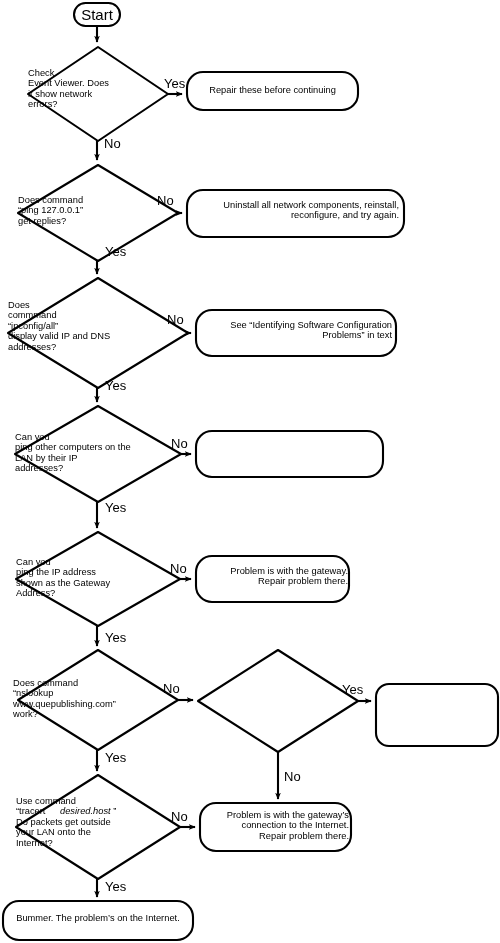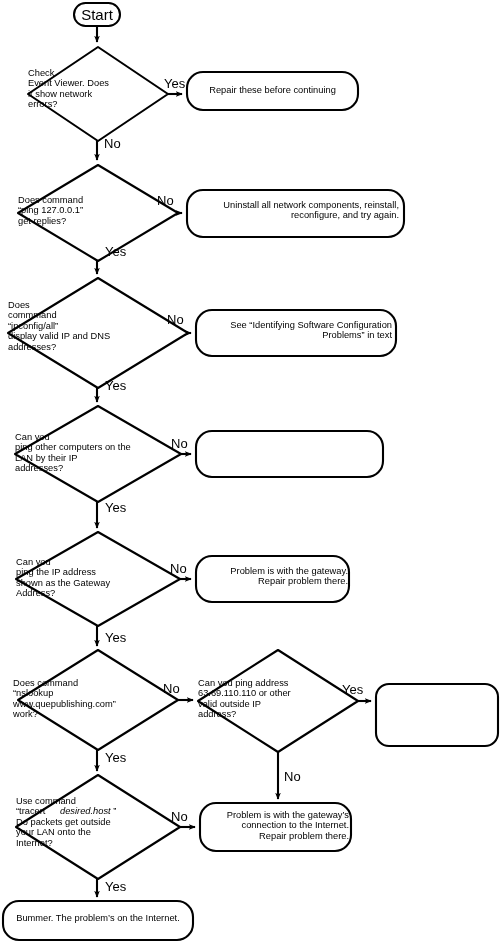--- a/index.html
+++ b/index.html
@@ -155,24 +155,20 @@
   <div class="node-text diamond-label" style="left:16px; top:557px; width:164px;">Can you
 ping the IP address
 shown as the Gateway
 Address?</div>
 
   <div class="node-text diamond-label" style="left:13px; top:678px; width:170px;">Does command
 “nslookup
 www.quepublishing.com”
 work?</div>
 
-  <div class="node-text diamond-label" style="left:198px; top:678px; width:160px;">Can you ping address
-63.69.110.110 or other
-valid outside IP
-address?</div>
 
   <div class="node-text diamond-label" style="left:16px; top:796px; width:164px;"><span>Use command
 “tracert <span class="ital">desired.host</span> ”
 Do packets get outside
 your LAN onto the
 Internet?</span></div>
 
   <div class="node-text box-label center" style="left:194px; top:85px; width:157px;">Repair these before continuing</div>
 
   <div class="node-text box-label" style="left:196px; top:200px; width:203px;">Uninstall all network components, reinstall,

